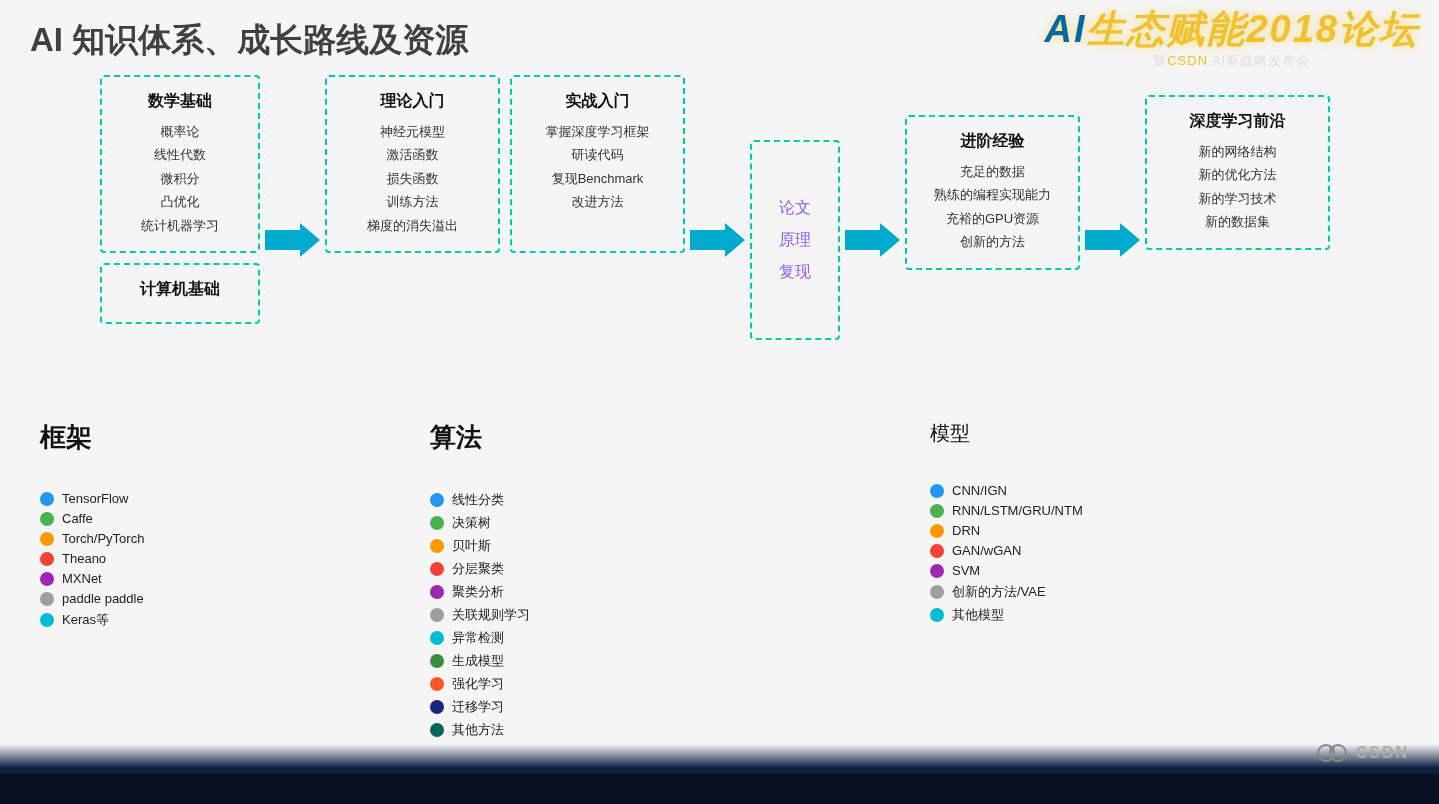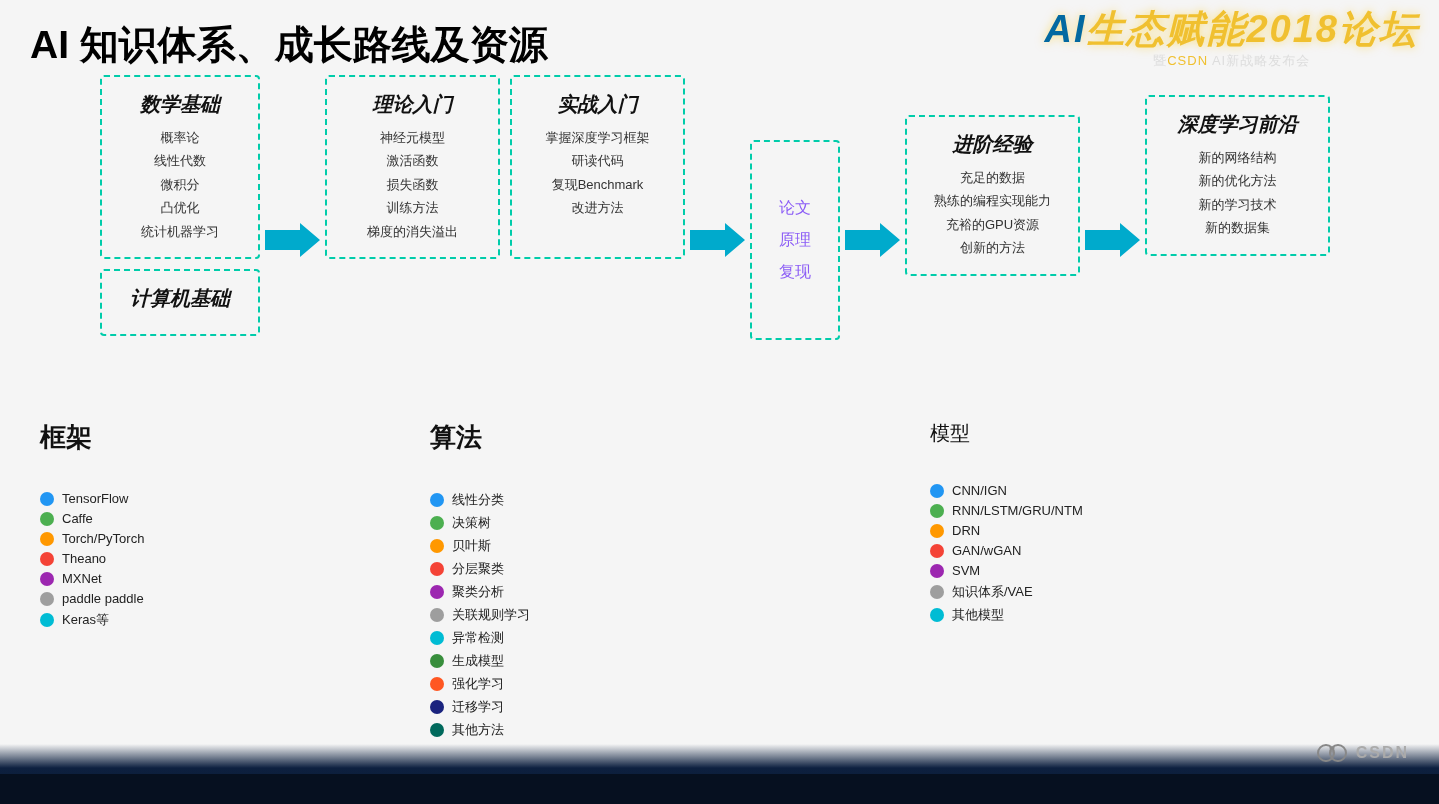--- a/index.html
+++ b/index.html
@@ -28,23 +28,23 @@
       position: absolute;
       bottom: 0; left: 0; right: 0;
       height: 30px;
       background: #061020;
     }
 
     
     .header {
       position: absolute;
       top: 18px; left: 30px;
-      font-size: 39px;
+      font-size: 33px;
       font-weight: bold;
-      color: #000000;
+      color: #404040;
     }
 
     
     .logo-area {
       position: absolute;
       top: 10px; right: 20px;
       text-align: right;
     }
     .logo-title {
       font-size: 38px;
@@ -77,25 +77,24 @@
 
     
     .dashed-box {
       border: 2px dashed #00ccaa;
       border-radius: 4px;
       padding: 14px 20px;
       text-align: center;
       background: transparent;
     }
     .dashed-box .box-title {
-      font-size: 20px;
+      font-size: 16px;
       font-weight: bold;
       color: #111;
       margin-bottom: 8px;
-      font-style: italic;
     }
     .dashed-box .box-item {
       font-size: 13px;
       color: #333;
       line-height: 1.8;
     }
 
     .box-math {
       width: 160px;
       margin-right: 0;
@@ -371,21 +370,21 @@
         <div class="legend-item">
           <div class="dot" style="background:#F44336;"></div>
           <span>GAN/wGAN</span>
         </div>
         <div class="legend-item">
           <div class="dot" style="background:#9C27B0;"></div>
           <span>SVM</span>
         </div>
         <div class="legend-item">
           <div class="dot" style="background:#9E9E9E;"></div>
-          <span>知识体系/VAE</span>
+          <span>创新的方法/VAE</span>
         </div>
         <div class="legend-item">
           <div class="dot" style="background:#00BCD4;"></div>
           <span>其他模型</span>
         </div>
       </div>
     </div>
 
   </div>
 </div>

